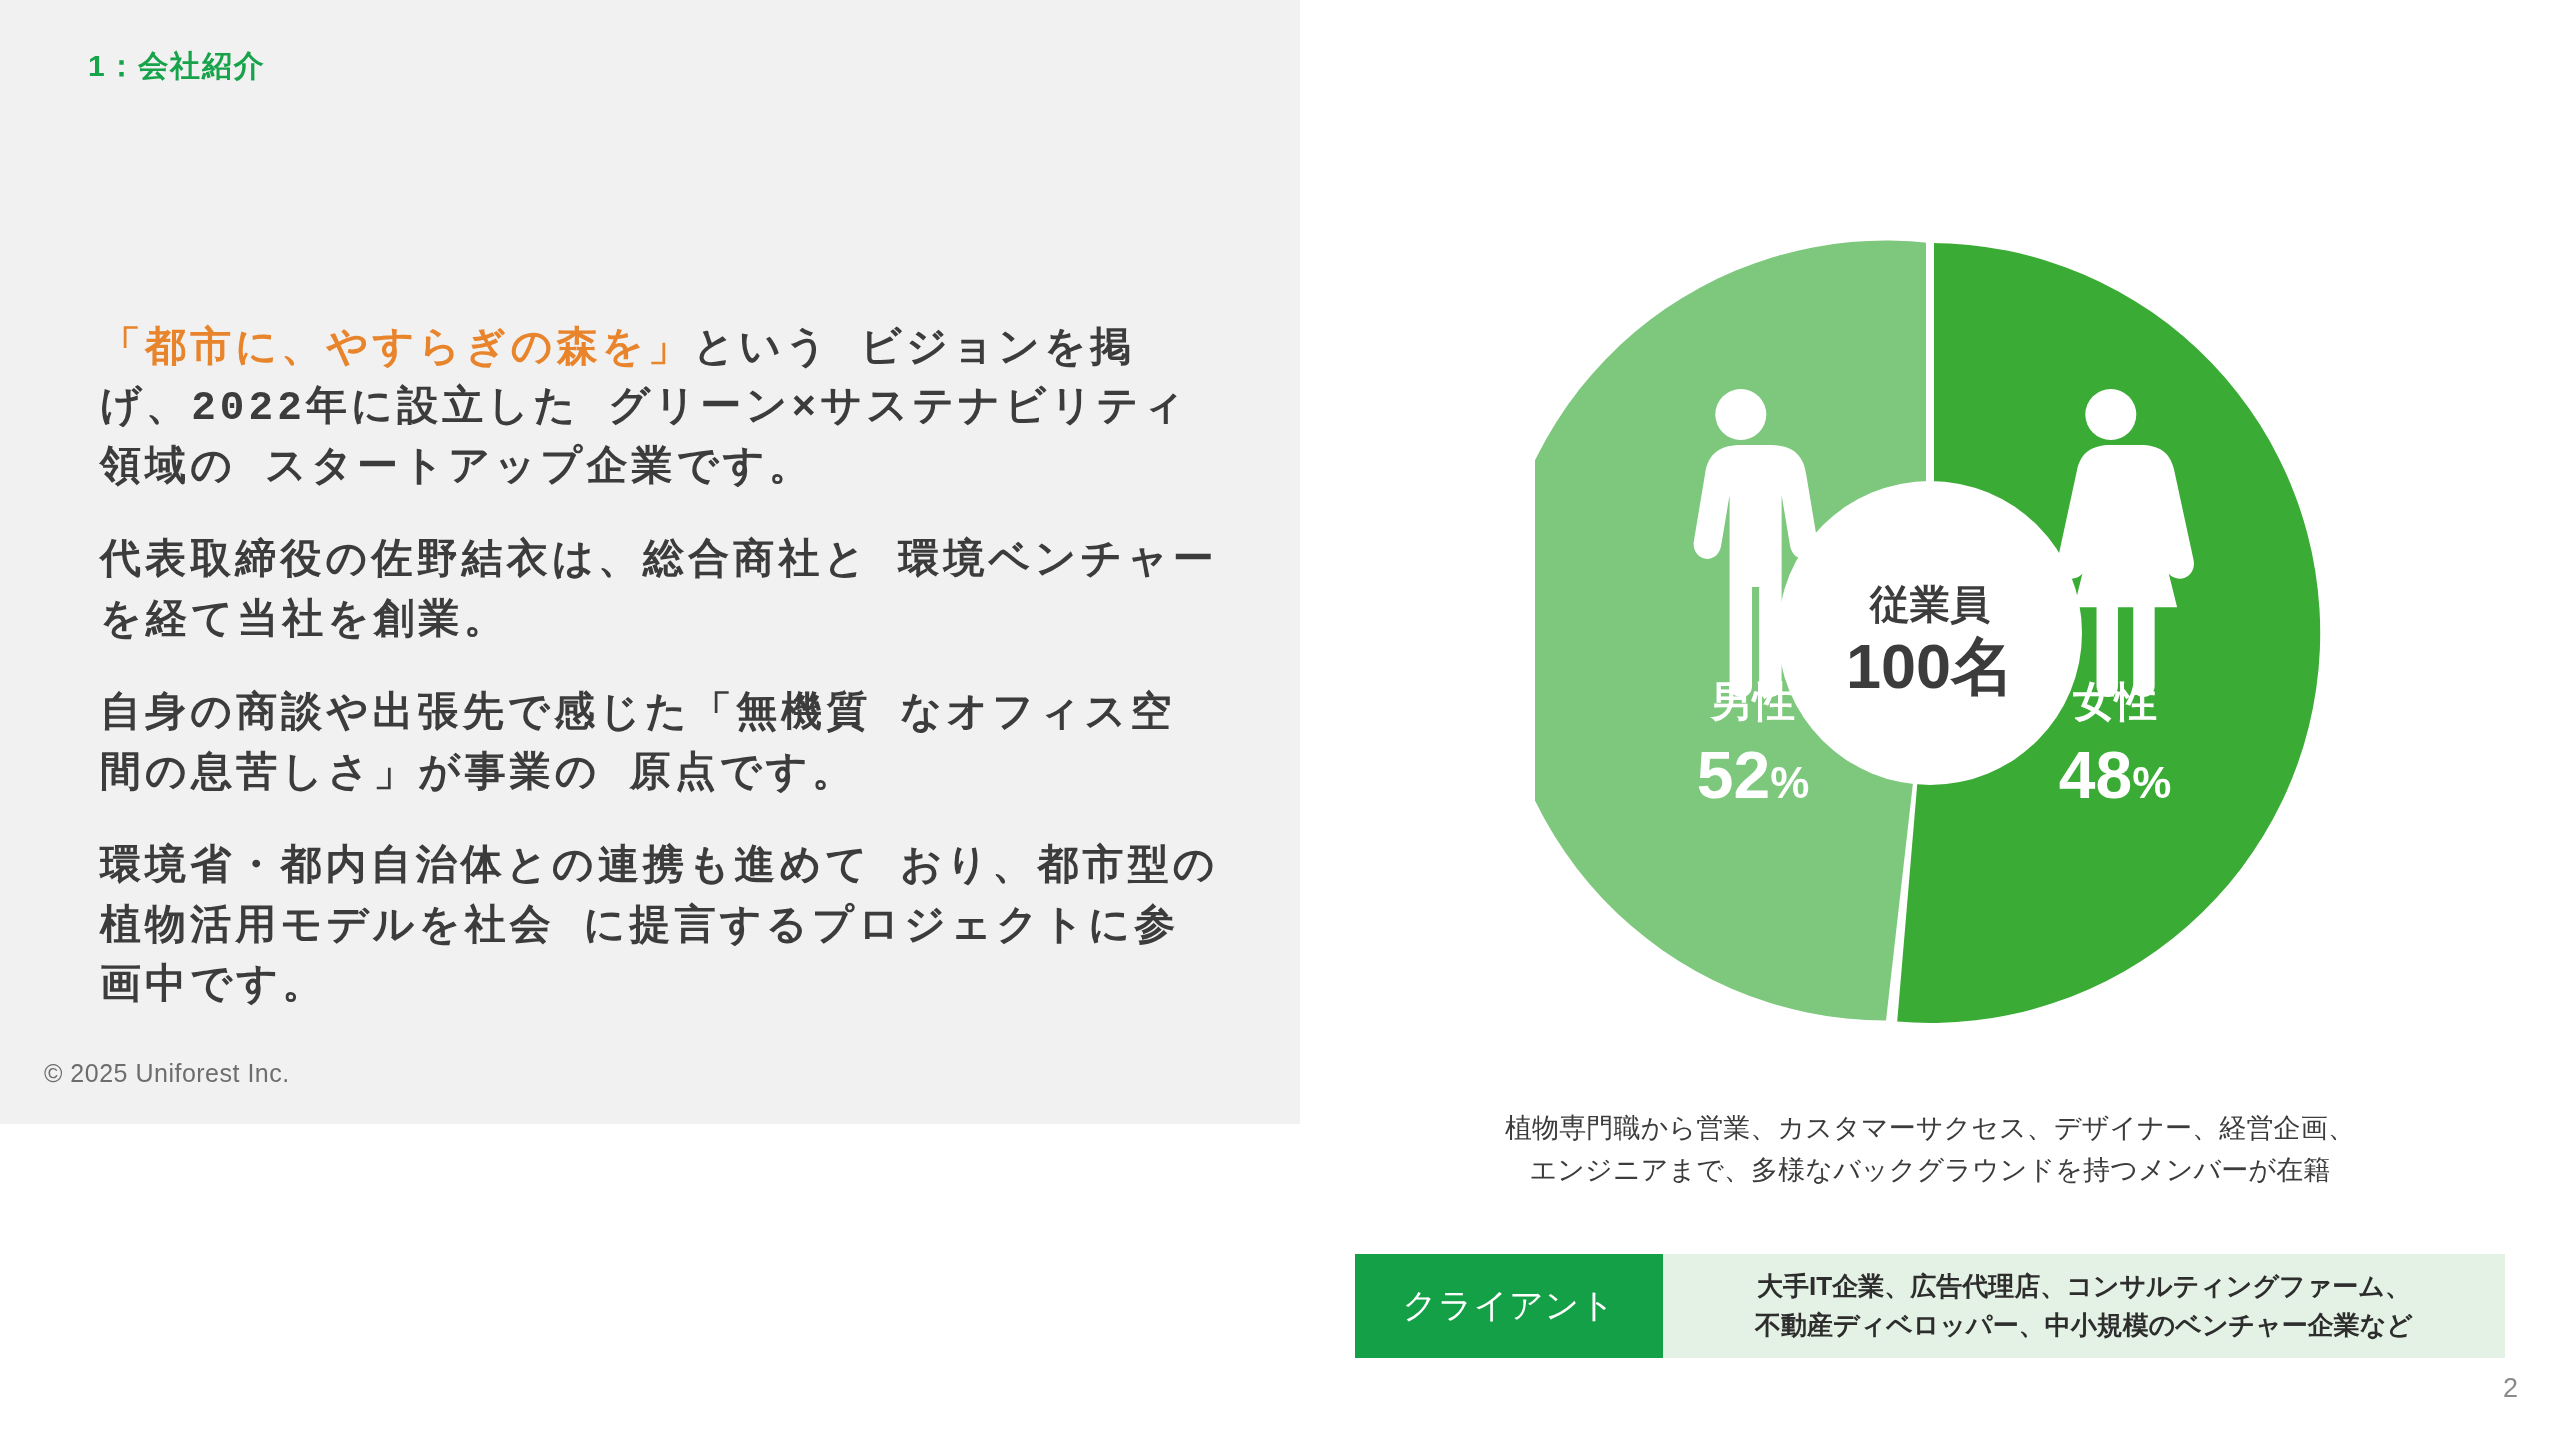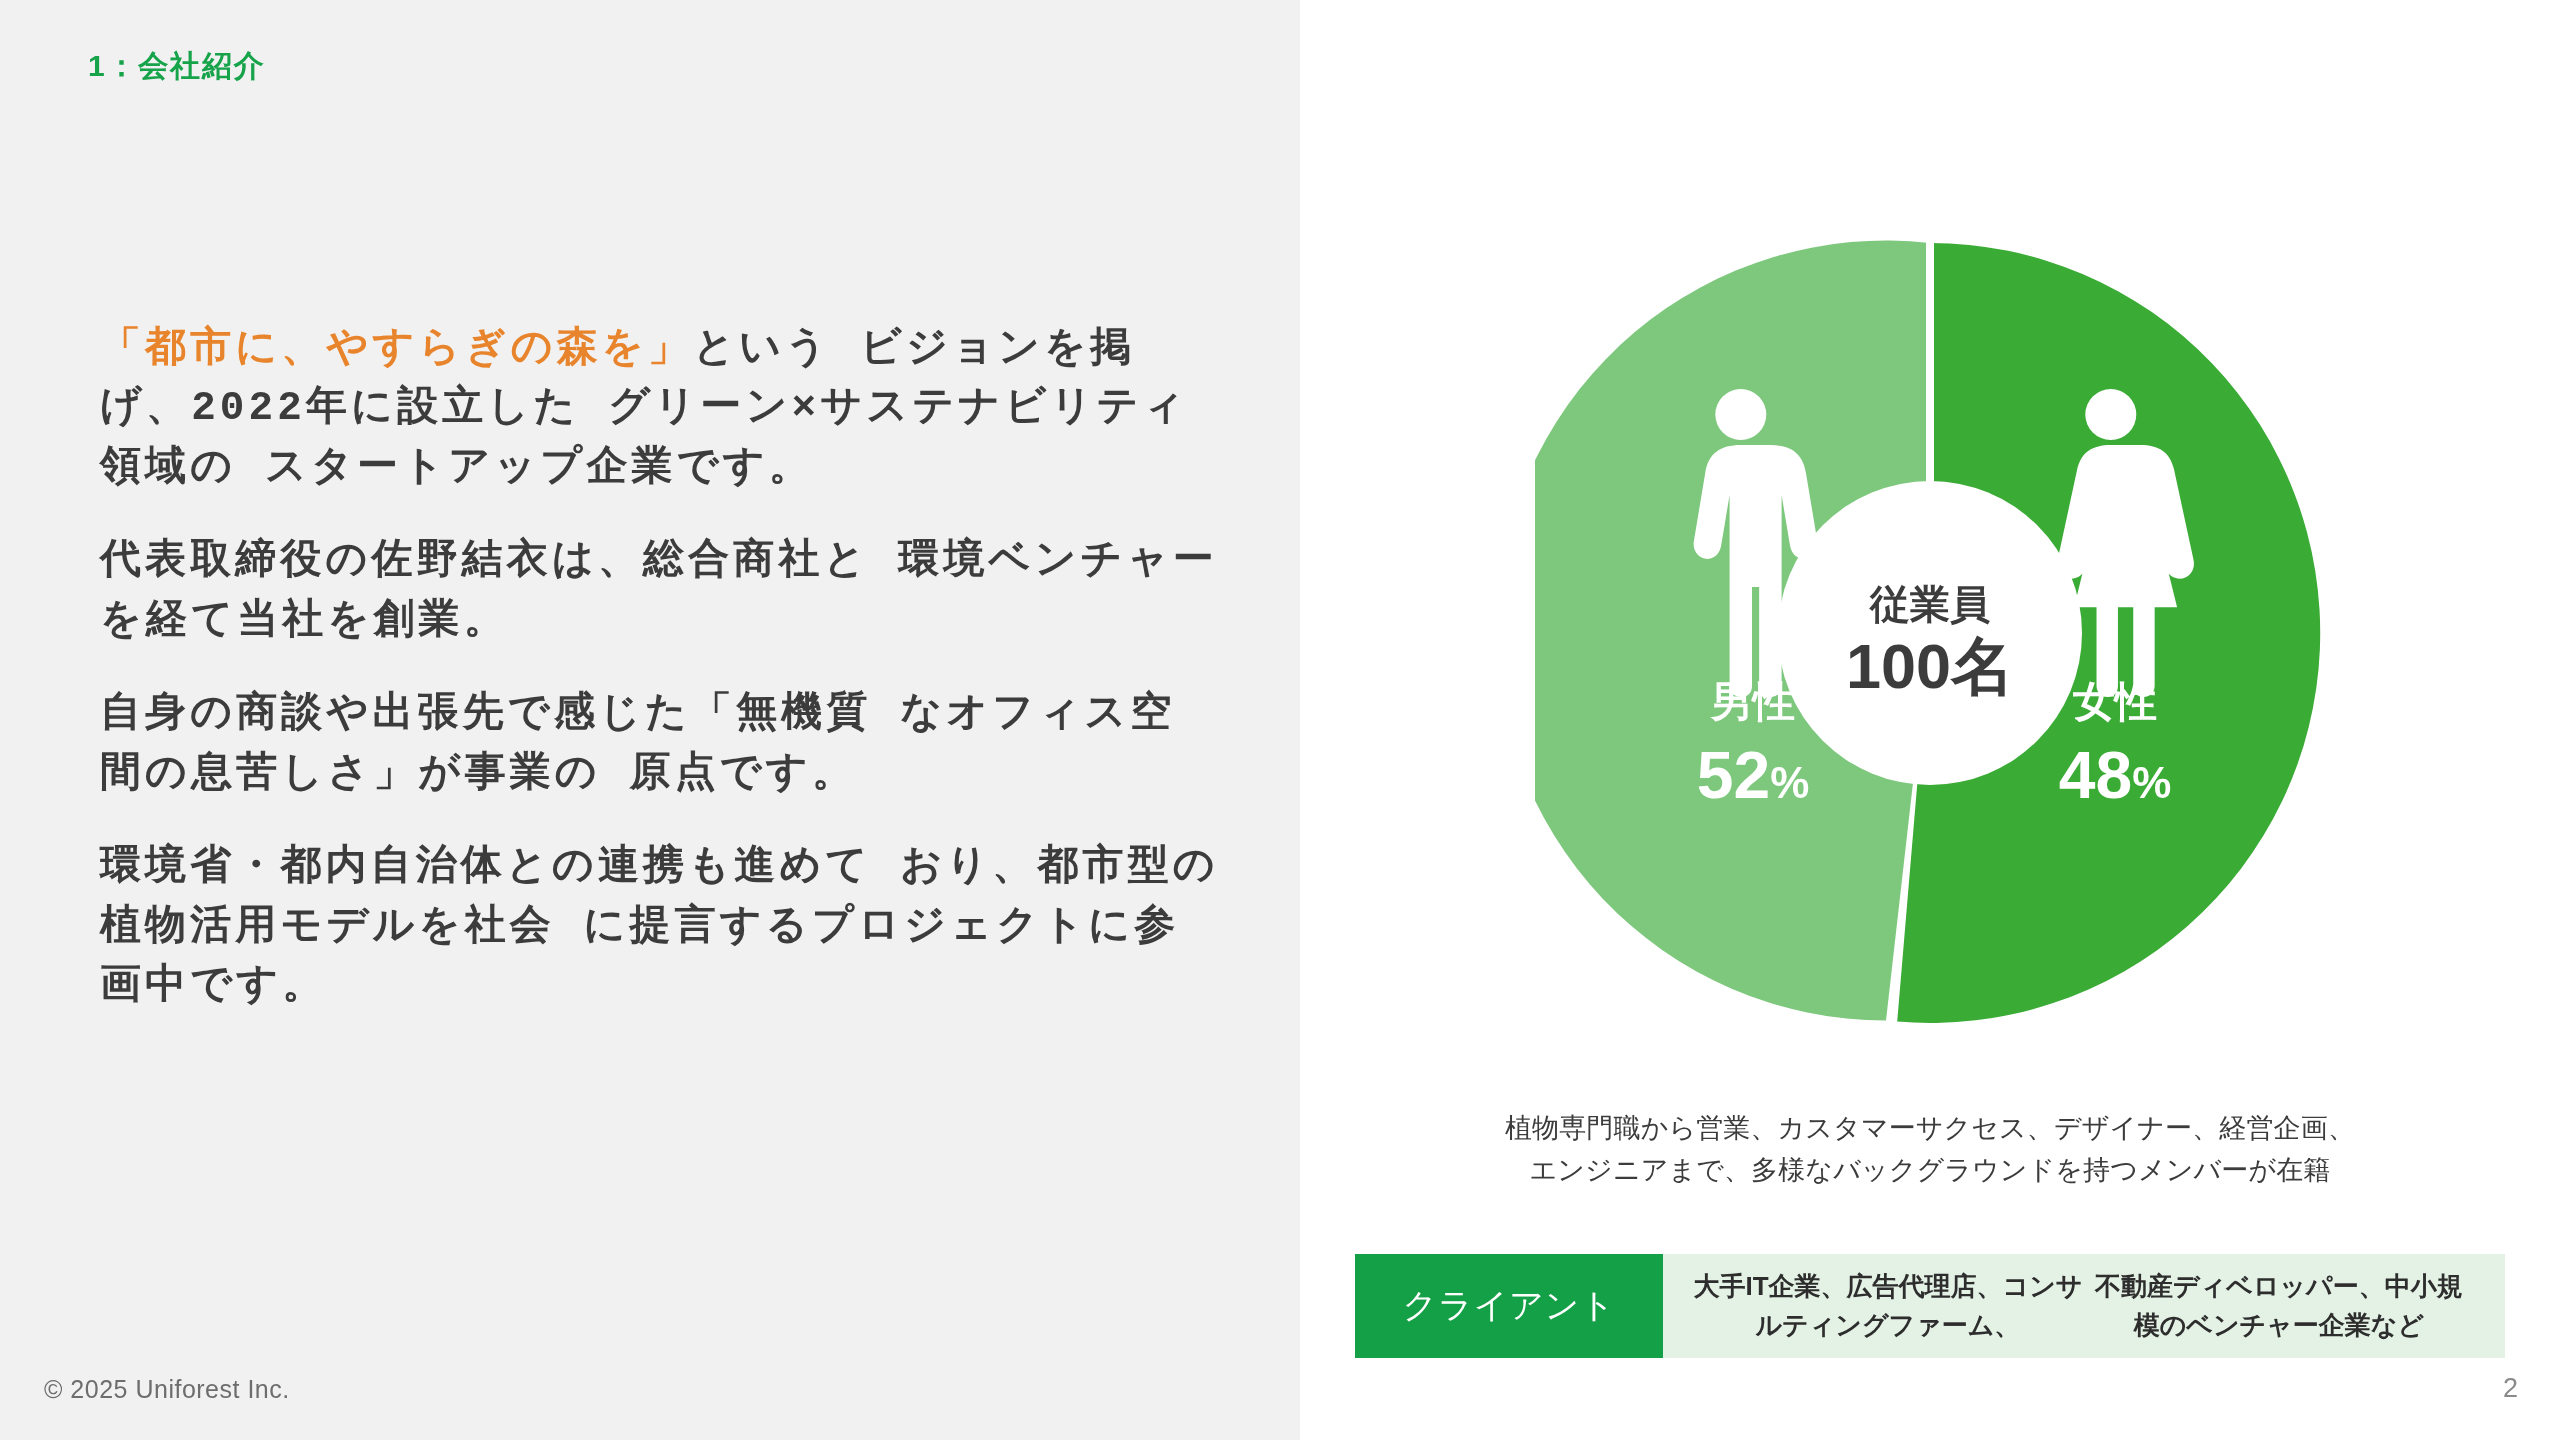--- a/index.html
+++ b/index.html
@@ -19,21 +19,21 @@
   .slide {
     position: absolute;
     inset: 0;
     display: flex;
     background: #ffffff;
   }
 
   
   .left-panel {
     width: 1300px;
-    height: 1440px;
+    height: 1124px;
     background: #f1f1f1;
     position: relative;
     flex: 0 0 1300px;
     box-sizing: border-box;
   }
 
   .section-label {
     position: absolute;
     left: 88px;
     top: 46px;
@@ -160,21 +160,21 @@
     display: flex;
     align-items: center;
     justify-content: center;
     font-size: 34px;
     font-weight: 400;
     letter-spacing: 0.02em;
   }
   .client-desc {
     flex: 1 1 auto;
     display: flex;
-    flex-direction: row;
+    flex-direction: column;
     align-items: center;
     justify-content: center;
     font-size: 26px;
     font-weight: 700;
     line-height: 1.5;
     color: #2d2d2d;
     text-align: center;
     padding: 0 30px;
     box-sizing: border-box;
   }

